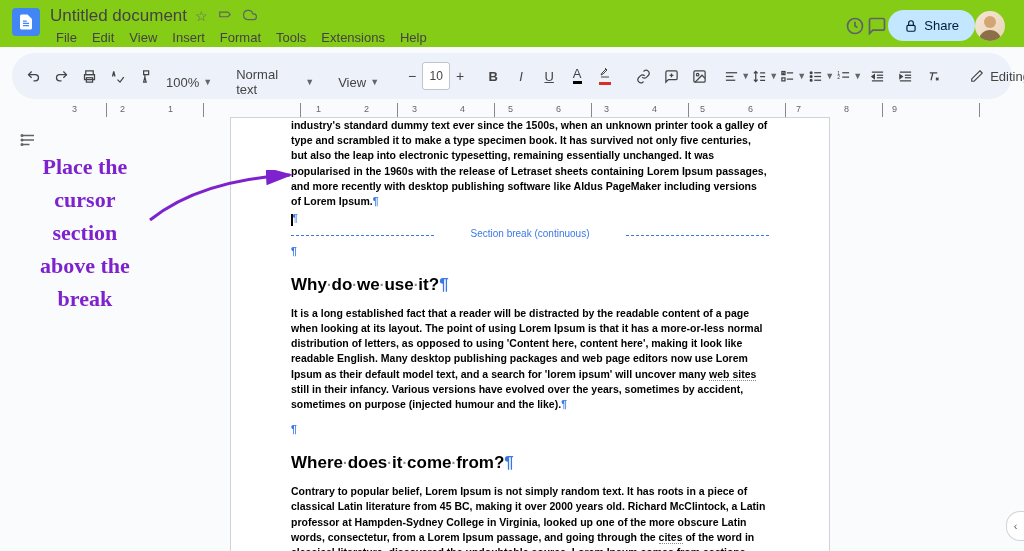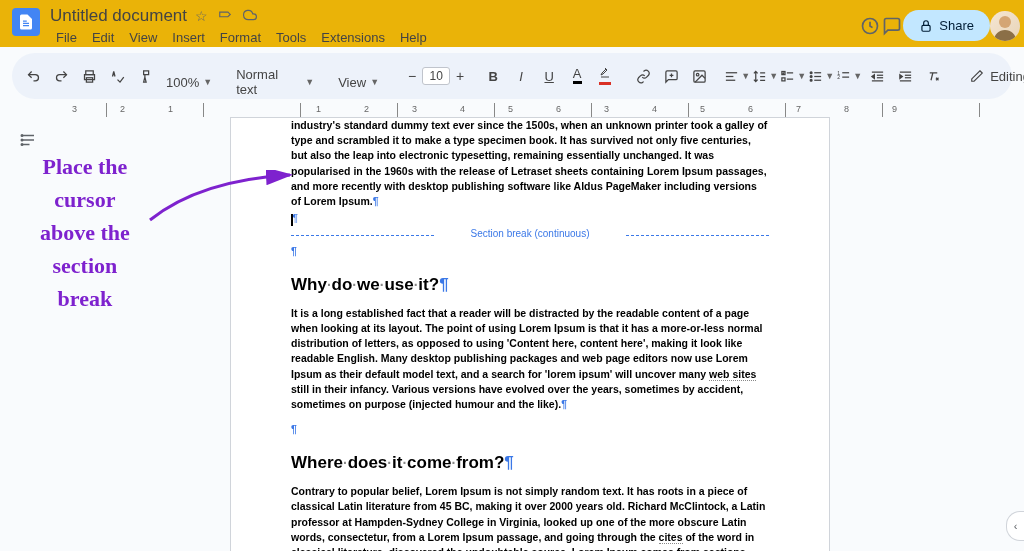--- a/index.html
+++ b/index.html
@@ -1,37 +1,37 @@
 <!DOCTYPE html>
 <html><head>
 <meta charset="utf-8">
 <style>
 * { margin: 0; padding: 0; box-sizing: border-box; }
 body { font-family: 'Google Sans', Arial, sans-serif; background: #f9fbfd; width: 1024px; height: 551px; overflow: hidden; position: relative; }
-.header { background: #eab308; padding: 6px 4px 0 12px; display: flex; align-items: flex-start; border-bottom: none; }
+.header { background: #84cc16; padding: 6px 19px 0 12px; display: flex; align-items: flex-start; border-bottom: none; }
 .logo { width: 28px; height: 28px; background: #4285f4; border-radius: 4px; display: flex; align-items: center; justify-content: center; margin-right: 10px; margin-top: 2px; }
 .logo svg { width: 18px; height: 18px; }
 .title-area { flex: 1; }
 .title-row { display: flex; align-items: center; gap: 8px; }
 .doc-title { font-size: 17px; color: #444; }
 .title-icons { display: flex; gap: 10px; color: #5f6368; }
 .title-icons span { cursor: pointer; font-size: 14px; }
 .menu-row { display: flex; gap: 3px; margin-top: 2px; }
 .menu-item { font-size: 13px; color: #444; padding: 2px 6px; border-radius: 3px; cursor: pointer; }
 .header-right { display: flex; align-items: center; margin-top: 4px; }
 .header-right .icon-btn { width: 22px; height: 22px; display: flex; align-items: center; justify-content: center; color: #5f6368; cursor: pointer; }
 .share-btn { background: #c2e7ff; border: none; border-radius: 20px; padding: 8px 16px; font-size: 13px; font-weight: 500; color: #001d35; display: flex; align-items: center; gap: 6px; cursor: pointer; }
 .avatar { width: 30px; height: 30px; border-radius: 50%; background: linear-gradient(135deg, #f5e6d3, #e8d4b8); display: flex; align-items: center; justify-content: center; overflow: hidden; }
 .avatar svg { width: 30px; height: 30px; }
 .toolbar { display: flex; align-items: center; gap: 2px; padding: 4px 8px; background: #edf2fa; margin: 6px 12px 0 12px; border-radius: 24px; }
 .tb-btn { min-width: 26px; height: 26px; display: flex; align-items: center; justify-content: center; border-radius: 4px; cursor: pointer; color: #444; font-size: 13px; }
 .tb-sep { width: 1px; height: 20px; background: #c7c7c7; margin: 0 4px; }
 .tb-dropdown { display: flex; align-items: center; gap: 4px; padding: 0 6px; height: 26px; border-radius: 4px; cursor: pointer; font-size: 13px; color: #444; margin-top: 12px; }
 .font-size-box { display: flex; align-items: center; gap: 2px; }
-.fs-input { width: 28px; height: 18px; border: 1px solid #c0c4cc; border-radius: 3px; text-align: center; font-size: 12px; color: #444; }
+.fs-input { width: 28px; height: 28px; border: 1px solid #c0c4cc; border-radius: 3px; text-align: center; font-size: 12px; color: #444; }
 .fs-btn { width: 16px; height: 20px; display: flex; align-items: center; justify-content: center; cursor: pointer; color: #444; font-size: 14px; }
 .editing-btn { display: flex; align-items: center; gap: 6px; padding: 0 12px; height: 26px; border-radius: 4px; cursor: pointer; font-size: 13px; color: #444; margin-left: auto; }
 .caret { font-size: 9px; color: #666; }
 .ruler { height: 14px; margin: 4px 0 0 58px; background: repeating-linear-gradient(90deg, transparent 0, transparent 48px, #888 48px, #888 48.5px); position: relative; font-size: 9px; color: #666; }
 .ruler-mark { position: absolute; top: 1px; }
 .workspace { display: flex; height: calc(100% - 112px); position: relative; }
 .left-sidebar { width: 56px; padding-top: 8px; display: flex; justify-content: center; }
 .outline-icon { width: 30px; height: 30px; display: flex; align-items: center; justify-content: center; cursor: pointer; color: #5f6368; border-radius: 4px; }
 .doc-area { flex: 1; overflow-y: auto; display: flex; justify-content: center; padding-right: 20px; }
 .page { width: 600px; background: #fff; border: 1px solid #d0d4da; padding: 0 60px 60px 60px; font-family: Arial, sans-serif; font-size: 10.5px; line-height: 1.45; color: #000; }
@@ -321,22 +321,22 @@
       <h2 class="heading"><span>Where</span><span class="dot">·</span><span>does</span><span class="dot">·</span><span>it</span><span class="dot">·</span><span>come</span><span class="dot">·</span><span>from?</span><span class="pilcrow">¶</span></h2>
       <p class="para"><span>Contrary to popular belief, Lorem Ipsum is not simply random text. It has roots in a piece of classical Latin literature from 45 BC, making it over 2000 years old. Richard McClintock, a Latin professor at Hampden-Sydney College in Virginia, looked up one of the more obscure Latin words, consectetur, from a Lorem Ipsum passage, and going through the </span><span class="weblink">cites</span><span> of the word in classical literature, discovered the undoubtable source. Lorem Ipsum comes from sections 1.10.32 and 1.10.33 of "de Finibus Bonorum et Malorum" (The Extremes of Good and Evil) by Cicero, written in 45 BC. This book is a treatise on the theory of ethics, very popular during the Renaissance. The first line of Lorem Ipsum, "Lorem ipsum dolor sit amet..", comes from a line in section 1.10.32.</span></p>
 
     </div>
   </div>
 </div>
 
 <div class="annotation">
   <div>Place the</div>
   <div>cursor</div>
+  <div>section</div>
   <div>above the</div>
-  <div>section</div>
   <div>break</div>
 </div>
 <svg class="arrow" width="160" height="60">
   <defs>
       <marker id="ah" markerWidth="10" markerHeight="10" refX="8" refY="3" orient="auto">
         <path d="M0,0 L0,6 L9,3 z" fill="#7e22ce"></path>
       </marker>
     </defs>
   <path d="M10,50 Q60,10 150,5" stroke="#7e22ce" stroke-width="3" fill="none" marker-end="url(#ah)"></path>
 </svg>

